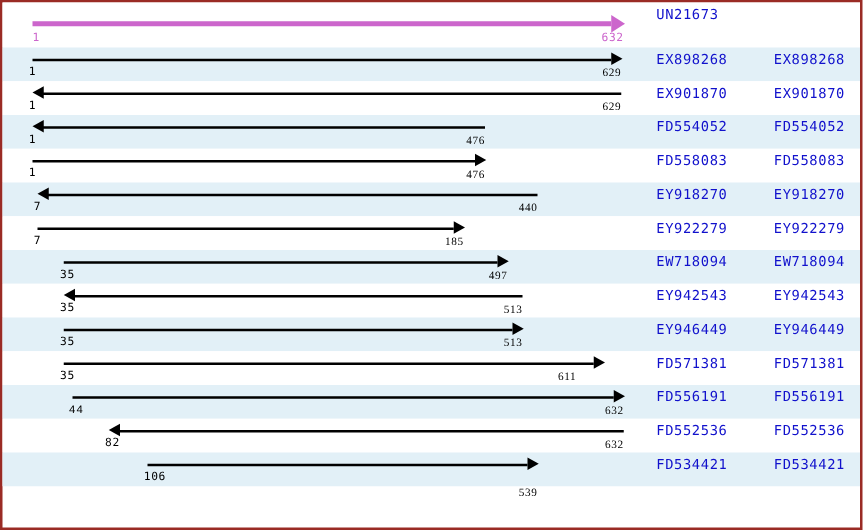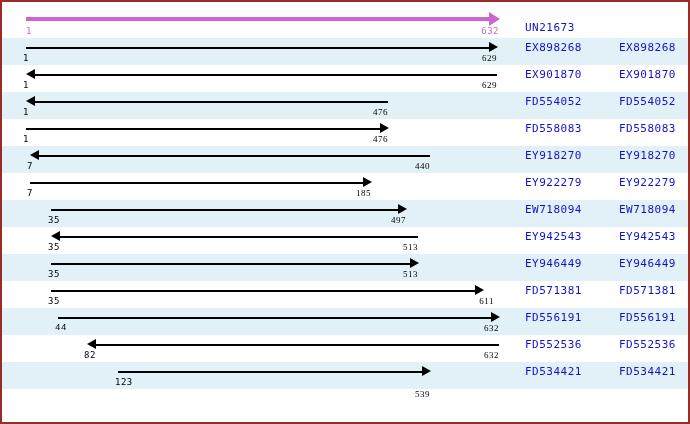--- a/index.html
+++ b/index.html
@@ -43,21 +43,20 @@
     letter-spacing:0.5px;
     white-space:nowrap;
   }
   .qlabel{
     position:absolute;
     top:12px;
     font-size:11px;
     color:#cc66cc;
     letter-spacing:0.5px;
     white-space:nowrap;
-    margin-top:16px;
   }
 
   
   #rows{position:relative;}
   .row{
     position:relative;
     height:27px;
     background:#ffffff;
   }
   .row.alt{background:#e2f0f7;}
@@ -183,21 +182,21 @@
         <div class="head right" style="left: 408px;"></div>
         <div class="coord start" style="left: 49px;">35</div>
         <div class="coord end" style="left: 416px;">513</div>
         <a class="acc col1">EY946449</a>
         <a class="acc col2">EY946449</a>
       </div>
       <div class="row">
         <div class="line" style="left: 49px; width: 424px;"></div>
         <div class="head right" style="left: 473px;"></div>
         <div class="coord start" style="left: 49px;">35</div>
-        <div class="coord end" style="left: 492px; text-align: right;">611</div>
+        <div class="coord end" style="left: 459px; text-align: right;">611</div>
         <a class="acc col1">FD571381</a>
         <a class="acc col2">FD571381</a>
       </div>
       <div class="row alt">
         <div class="line" style="left: 56px; width: 433px;"></div>
         <div class="head right" style="left: 489px;"></div>
         <div class="coord start" style="left: 56px; font-family: Liberation Mono, monospace;">44</div>
         <div class="coord end" style="left: 497px;">632</div>
         <a class="acc col1">FD556191</a>
         <a class="acc col2">FD556191</a>
@@ -206,20 +205,20 @@
         <div class="line" style="left: 93px; width: 404px;"></div>
         <div class="head left" style="left: 85px;"></div>
         <div class="coord start" style="left: 85px;">82</div>
         <div class="coord end" style="left: 497px;">632</div>
         <a class="acc col1">FD552536</a>
         <a class="acc col2">FD552536</a>
       </div>
       <div class="row alt">
         <div class="line" style="left: 116px; width: 304px;"></div>
         <div class="head right" style="left: 420px;"></div>
-        <div class="coord start" style="left: 116px;">123</div>
+        <div class="coord start" style="left: 116px;">106</div>
         <div class="coord end" style="left: 428px; margin-top: 12px;">539</div>
         <a class="acc col1">FD534421</a>
         <a class="acc col2">FD534421</a>
       </div>
     </div>
 
 </div>
 
 </body></html>

